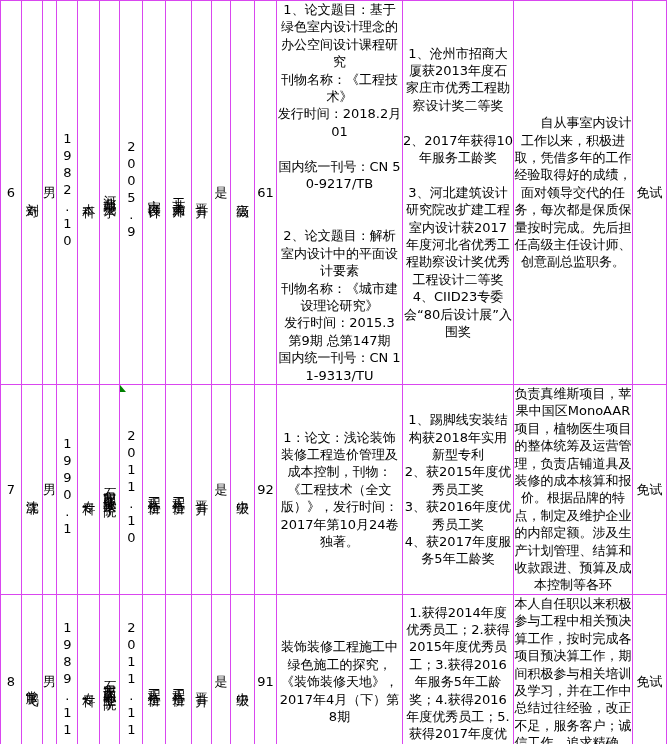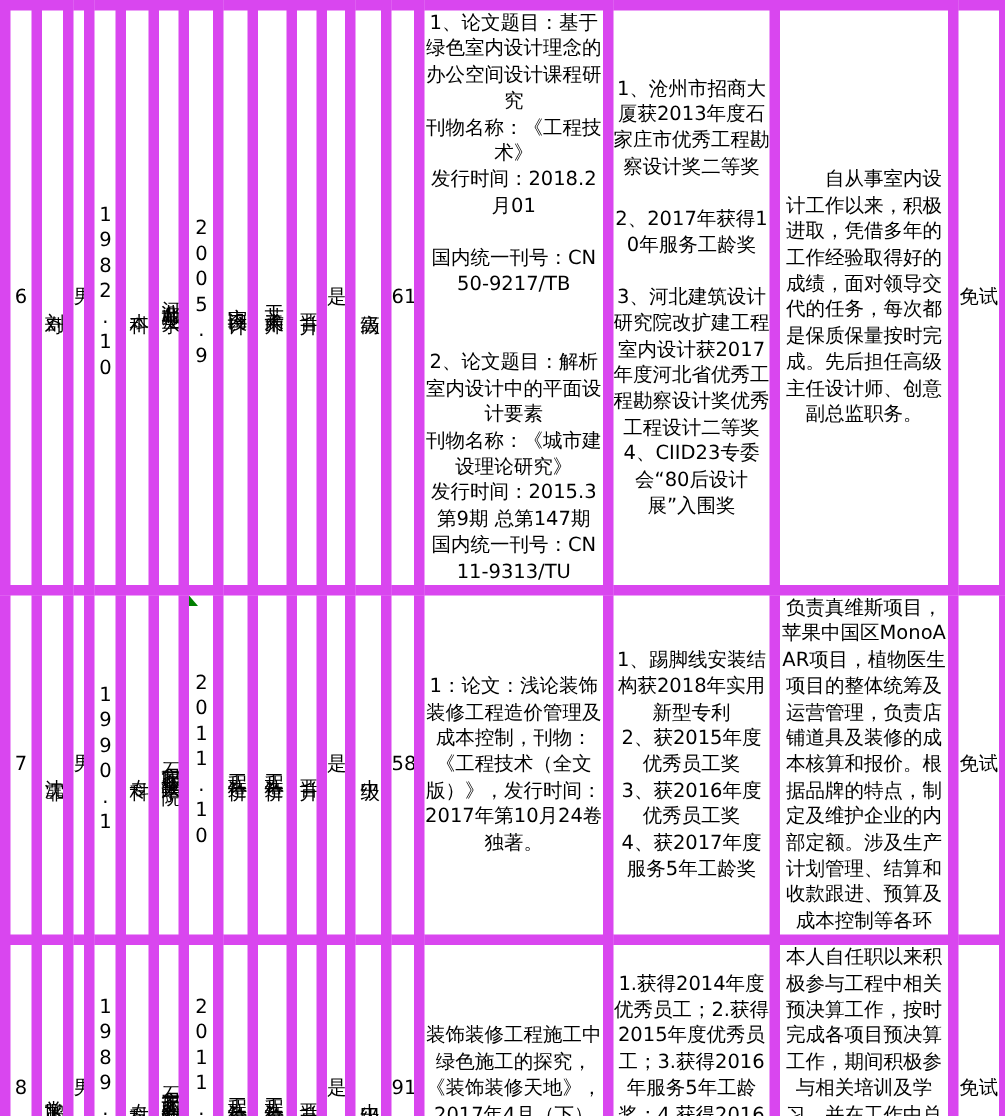--- a/index.html
+++ b/index.html
@@ -6,21 +6,21 @@
   body {
     width:670px; height:744px; overflow:hidden; background:#ffffff;
     font-family:"DejaVu Sans", sans-serif; color:#000;
   }
   .sheet { width:670px; height:744px; overflow:hidden; }
   table.grid {
     border-collapse:collapse; table-layout:fixed; width:667px;
     font-size:13px;
   }
   table.grid td {
-    border:7px solid #d946ef; padding:0; overflow:hidden;
+    border:1px solid #d946ef; padding:0; overflow:hidden;
     vertical-align:middle; text-align:center; line-height:17.4px;
   }
   
   .vtxt {
     display:inline-block;
     writing-mode:vertical-rl; text-orientation:upright;
     letter-spacing:2px; line-height:1.05; white-space:pre;
   }
   
   td.prose { white-space:pre-wrap; word-break:break-all; line-height:17.4px; }
@@ -103,21 +103,21 @@
     <td>男</td>
     <td><span class="vtxt">1990.1</span></td>
     <td><span class="vtxt">专科</span></td>
     <td><span class="vtxt">石家庄职业技术学院</span></td>
     <td class="pos"><span class="corner-marker"></span><span class="vtxt">2011.10</span></td>
     <td><span class="vtxt">工程造价</span></td>
     <td><span class="vtxt">工程造价</span></td>
     <td><span class="vtxt">晋升</span></td>
     <td>是</td>
     <td><span class="vtxt">中级</span></td>
-    <td>58</td>
+    <td>92</td>
     <td class="prose left">1：论文：浅论装饰装修工程造价管理及成本控制，刊物：《工程技术（全文版）》，发行时间：2017年第10月24卷 独著。</td>
     <td class="prose center">1、踢脚线安装结构获2018年实用新型专利
 2、获2015年度优秀员工奖
 3、获2016年度优秀员工奖
 4、获2017年度服务5年工龄奖</td>
     <td class="prose top left">负责真维斯项目，苹果中国区MonoAAR项目，植物医生项目的整体统筹及运营管理，负责店铺道具及装修的成本核算和报价。根据品牌的特点，制定及维护企业的内部定额。涉及生产计划管理、结算和收款跟进、预算及成本控制等各环</td>
     <td>免试</td>
   </tr>
 
   <tr style="height:175px">

